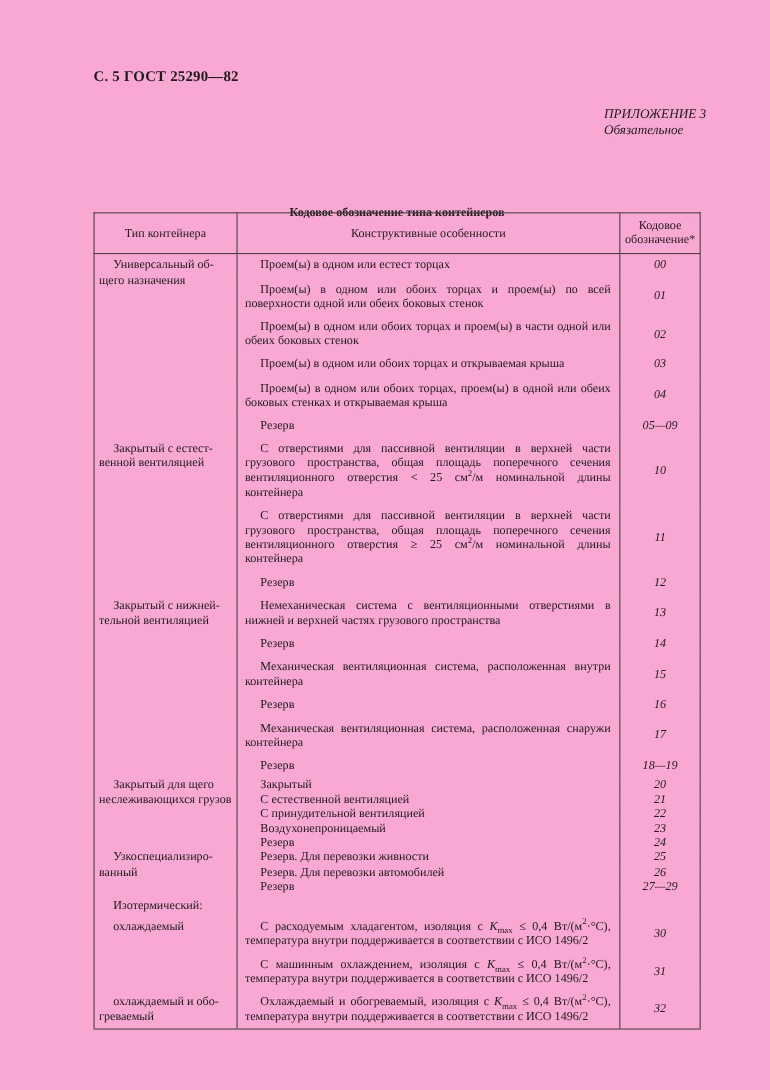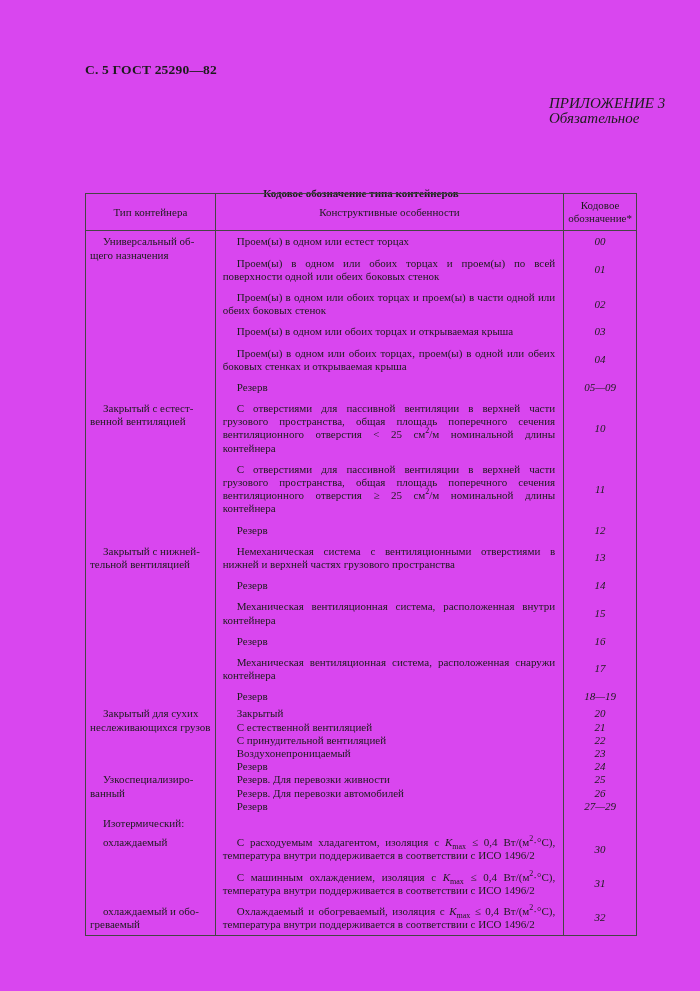--- a/index.html
+++ b/index.html
@@ -1,39 +1,39 @@
 <!DOCTYPE html>
 <html lang="ru"><head>
 <meta charset="utf-8">
 <style>
   * { margin: 0; padding: 0; box-sizing: border-box; }
   html, body { background: #ffffff; }
   .page {
     position: relative;
     width: 700px;
     height: 991px;
-    background: #d946ef;
+    background: #f9a8d4;
     color: #1c1c1c;
     font-family: "Liberation Serif", "DejaVu Serif", serif;
     overflow: hidden;
   }
   .page-header {
     position: absolute;
     left: 85px;
     top: 62px;
     font-size: 13.5px;
     font-weight: bold;
     letter-spacing: 0.2px;
   }
   .annex {
     position: absolute;
     left: 549px;
     top: 96px;
     font-style: italic;
-    font-size: 15px;
+    font-size: 12px;
     line-height: 15px;
   }
   .table-title {
     position: absolute;
     left: 85px;
     top: 170px;
     width: 552px;
     text-align: center;
     font-weight: bold;
     font-size: 11px;
@@ -172,21 +172,21 @@
         </tr>
         <tr>
           <td class="feature-cell">Механическая вентиляционная система, расположенная снаружи контейнера</td>
           <td class="code-cell">17</td>
         </tr>
         <tr>
           <td class="feature-cell">Резерв</td>
           <td class="code-cell">18—19</td>
         </tr>
         <tr class="tight">
-          <td class="type-cell" rowspan="5">Закрытый для сухих неслеживающихся гру­зов</td>
+          <td class="type-cell" rowspan="5">Закрытый для щего неслеживающихся гру­зов</td>
           <td class="feature-cell">Закрытый</td>
           <td class="code-cell">20</td>
         </tr>
         <tr class="tight">
           <td class="feature-cell">С естественной вентиляцией</td>
           <td class="code-cell">21</td>
         </tr>
         <tr class="tight">
           <td class="feature-cell">С принудительной вентиляцией</td>
           <td class="code-cell">22</td>

